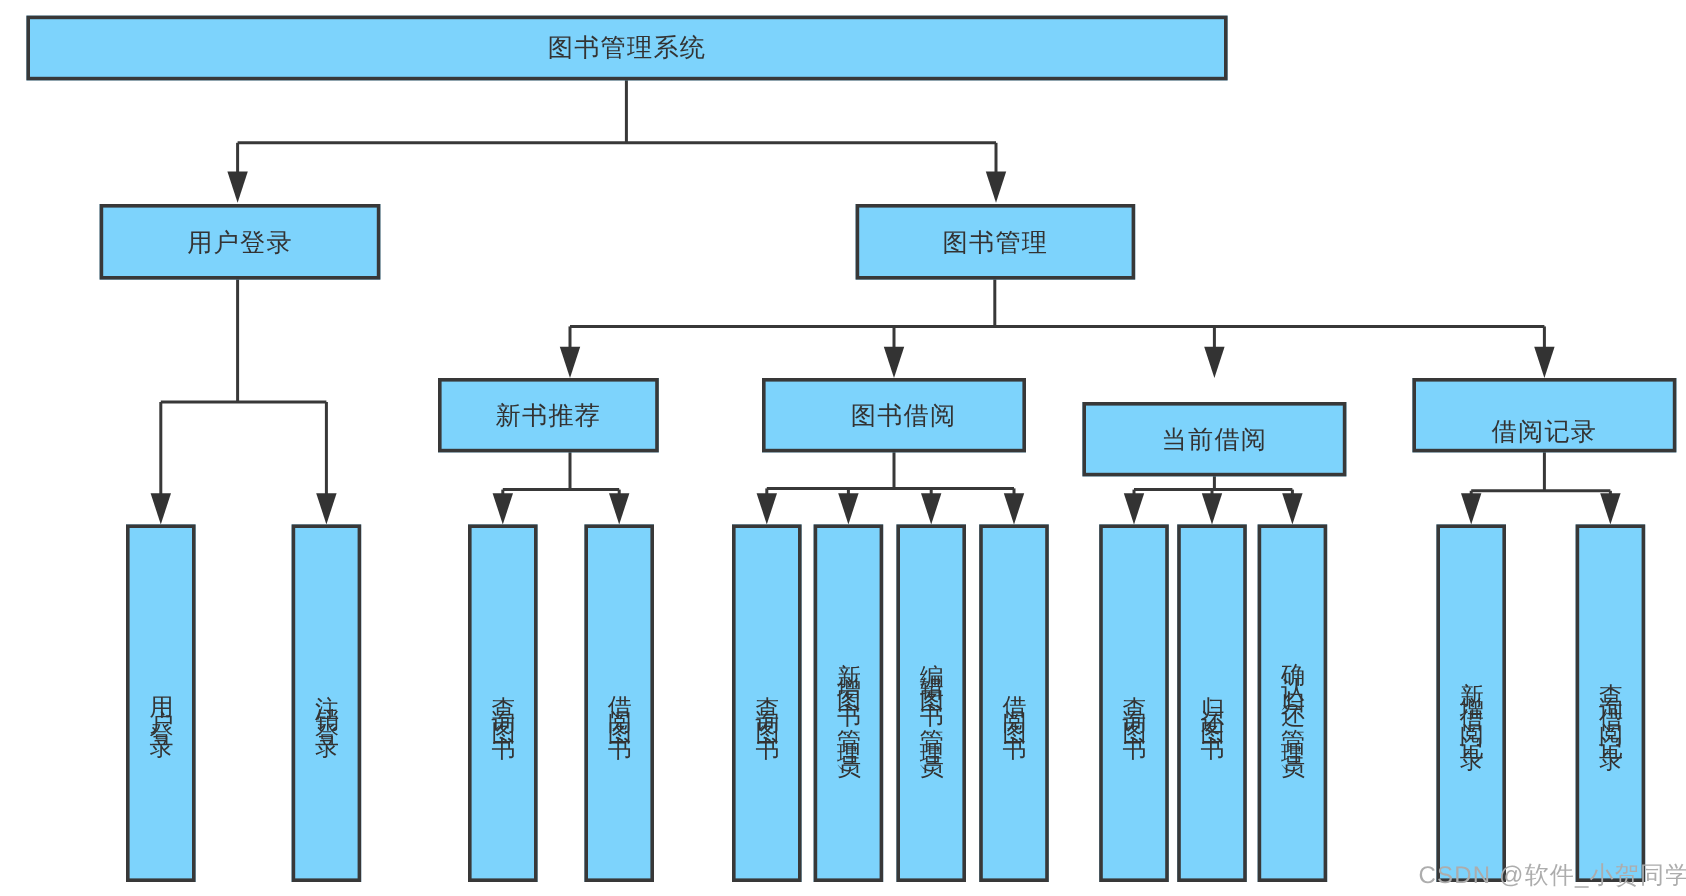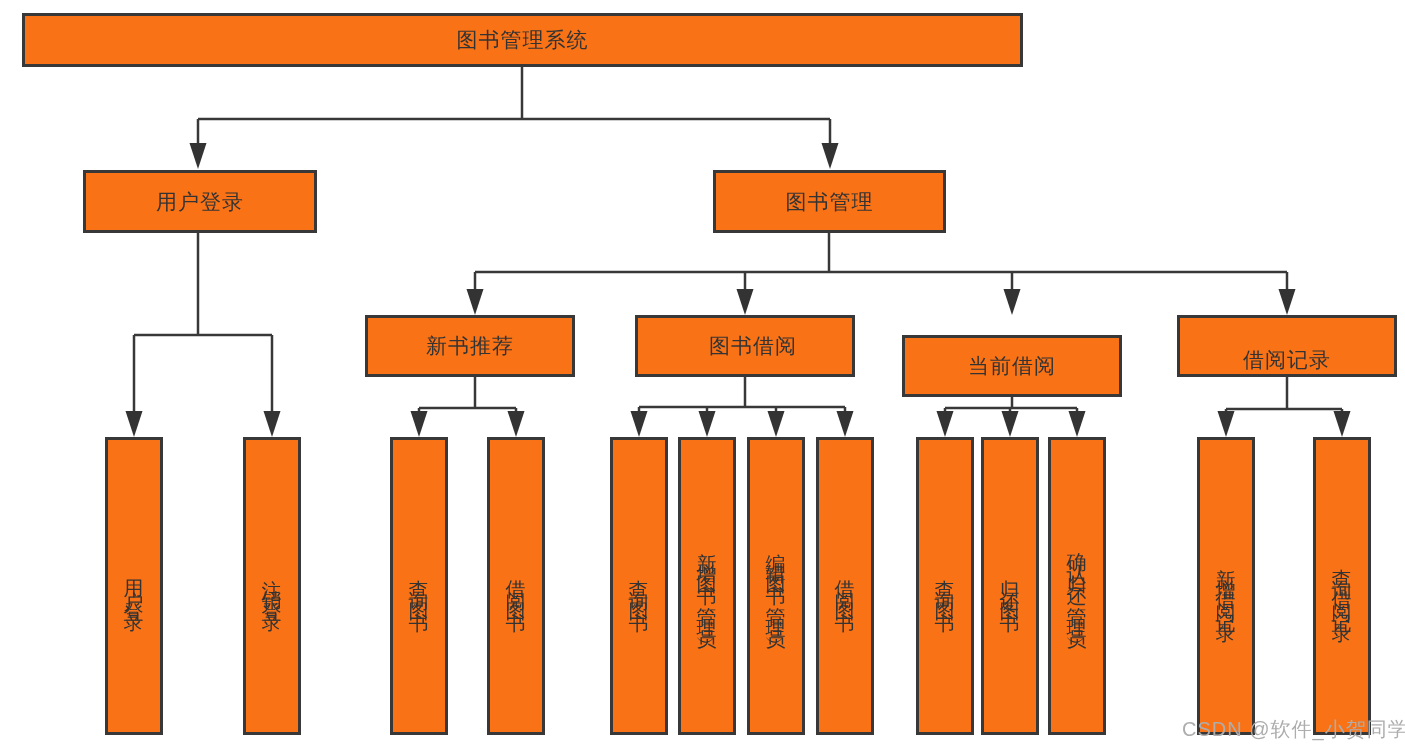--- a/index.html
+++ b/index.html
@@ -13,21 +13,21 @@
   }
   .wires {
     position: absolute;
     left: 0; top: 0;
     width: 1405px; height: 747px;
     z-index: 1;
   }
   .box {
     position: absolute;
     box-sizing: border-box;
-    background: #f97316;
+    background: #7dd3fc;
     border: 3px solid #383838;
     color: #333333;
     display: flex;
     align-items: center;
     justify-content: center;
     z-index: 2;
     font-size: 21px;
     letter-spacing: 1px;
   }
   .leaf {
@@ -38,21 +38,21 @@
     writing-mode: vertical-rl;
     text-orientation: mixed;
     letter-spacing: 11px;
     line-height: 1;
     white-space: nowrap;
   }
   
   .n-root   { left: 22px;   top: 13px;  width: 1001px; height: 54px; }
   .n-user   { left: 83px;   top: 170px; width: 234px;  height: 63px; }
   .n-mgmt   { left: 713px;  top: 170px; width: 233px;  height: 63px; text-align: center; }
-  .n-l3-rec { left: 365px;  top: 315px; width: 210px;  height: 62px; }
+  .n-l3-rec { left: 365px;  top: 315px; width: 184px;  height: 62px; }
   .n-l3-bor { left: 635px;  top: 315px; width: 220px;  height: 62px; padding-left: 16px; }
   .n-l3-cur { left: 902px;  top: 315px; width: 220px;  height: 62px; margin-top: 20px; }
   .n-l3-hist{ left: 1177px; top: 315px; width: 220px;  height: 62px; align-items: flex-end; }
   .lf       { top: 437px; width: 58px; height: 298px; }
   .lf-0  { left: 105px; }
   .lf-1  { left: 243px; }
   .lf-2  { left: 390px; }
   .lf-3  { left: 487px; }
   .lf-4  { left: 610px; }
   .lf-5  { left: 678px; }

